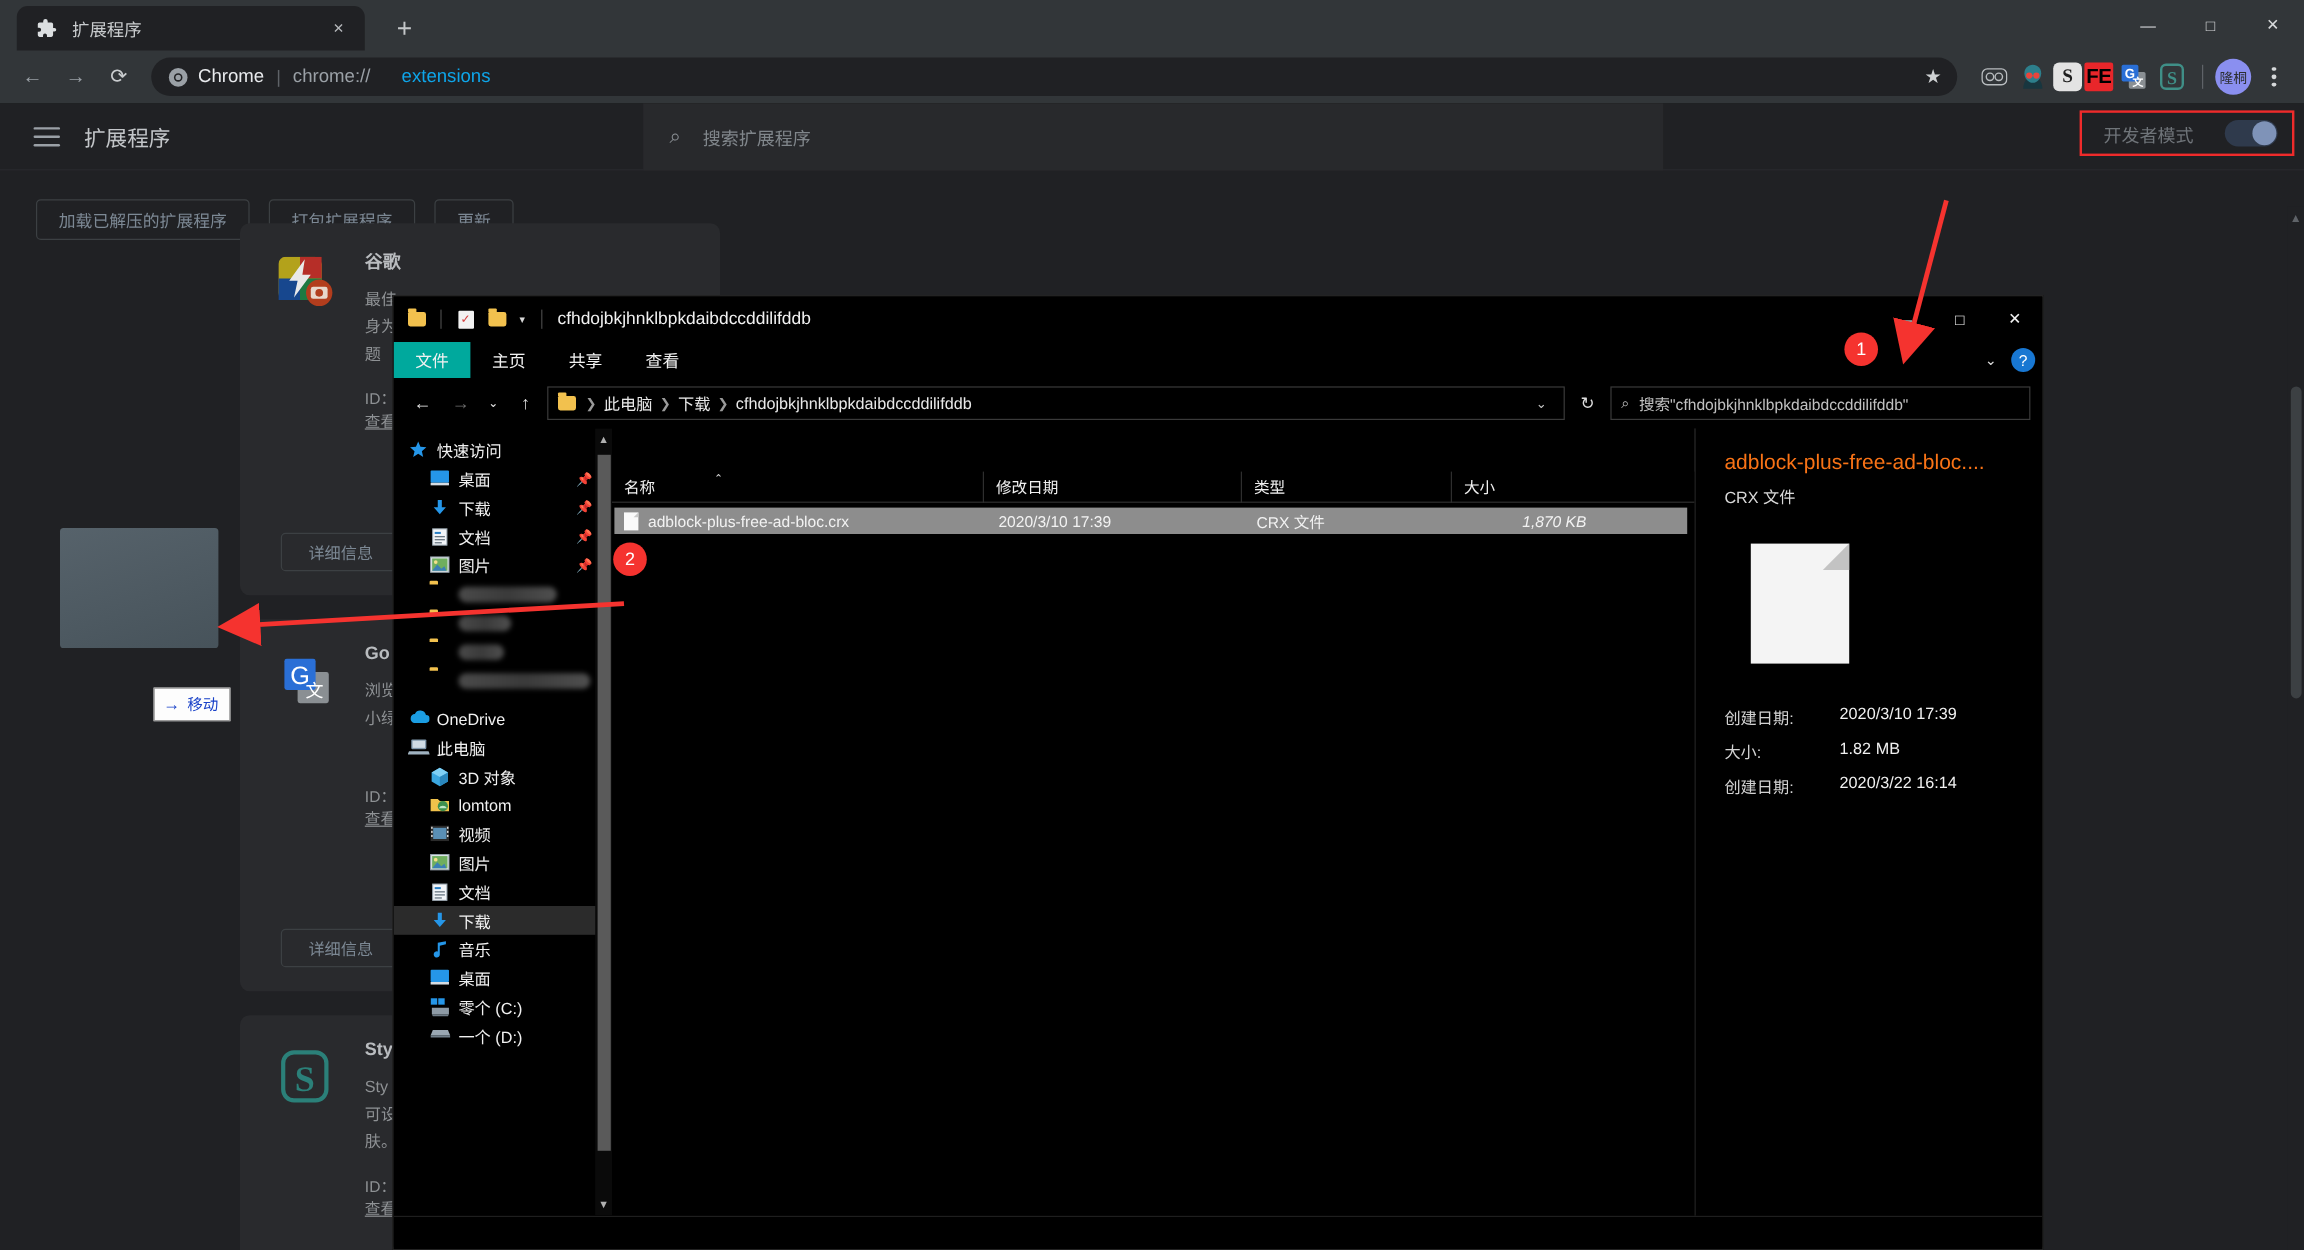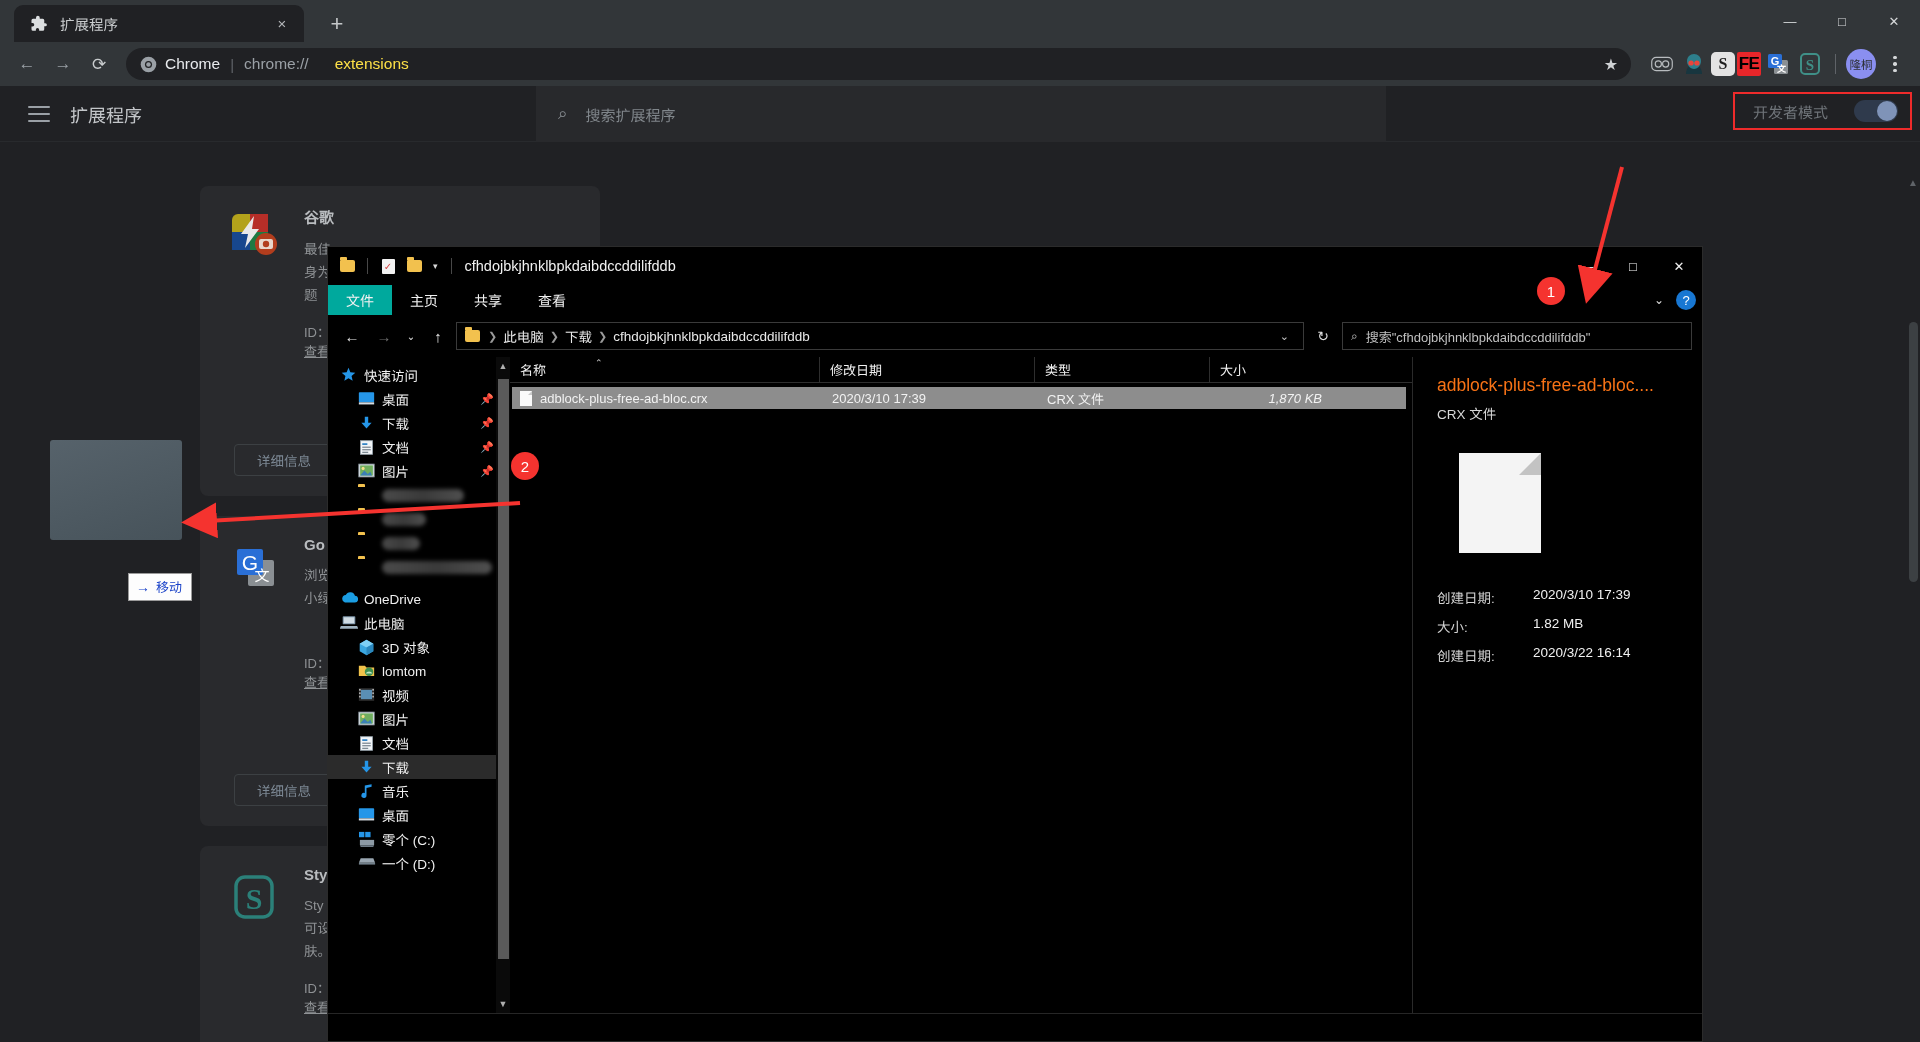--- a/index.html
+++ b/index.html
@@ -63,21 +63,21 @@
   .omnibox {
     flex: 1 1 auto; height: 32px; margin: 0 8px 0 8px;
     background: #202124; border-radius: 16px;
     display: flex; align-items: center; padding: 0 6px 0 14px; gap: 9px;
   }
   .chrome-badge { display: flex; align-items: center; gap: 8px; }
   .chrome-logo-sm { width: 17px; height: 17px; border-radius: 50%; position: relative; }
   .omni-brand { color: #e8eaed; font-size: 15.5px; }
   .omni-sep { color: #5f6368; font-size: 15px; margin: 0 1px; }
   .omni-url { color: #9aa0a6; font-size: 15.5px; }
-  .omni-url b { color: #fde047; font-weight: 400; padding-left: 26px; }
+  .omni-url b { color: #0ea5e9; font-weight: 400; padding-left: 26px; }
   .omni-spacer { flex: 1 1 auto; }
   .star-btn {
     width: 28px; height: 28px; display: flex; align-items: center;
     justify-content: center; color: #cfd2d4; font-size: 17px;
   }
   .ext-icons { display: flex; align-items: center; gap: 2px; padding-left: 6px; }
   .ext-icon {
     width: 30px; height: 30px; border-radius: 4px;
     display: flex; align-items: center; justify-content: center;
     font-size: 13px; font-weight: bold; position: relative;
@@ -308,21 +308,21 @@
   .sb-icon { width: 17px; height: 17px; flex: 0 0 17px; position: relative; }
   .pin {
     position: absolute; right: 16px; color: #b8b8b8; font-size: 11px;
   }
   .blur-text {
     height: 13px; border-radius: 7px;
     background: linear-gradient(90deg,#4a4a4a,#3a3a3a,#4f4f4f);
     filter: blur(2.2px);
   }
 
-  .ex-filelist { flex: 1 1 auto; background: #000; position: relative; }
+  .ex-filelist { flex: 1 1 auto; background: #000; position: relative; margin-top: 36px; }
   .fl-header {
     height: 26px; display: flex; align-items: center;
     border-bottom: 1px solid #2e2e2e; position: relative;
   }
   .fl-col {
     color: #f0f0f0; font-size: 13px; padding-left: 10px;
     border-right: 1px solid #2e2e2e; height: 26px; display: flex; align-items: center;
   }
   .sort-caret {
     position: absolute; left: 85px; top: 1px; color: #d0d0d0; font-size: 9px;
@@ -468,20 +468,25 @@
       <div class="ext-search">
         <span class="mag">⌕</span>
         <span class="ph">搜索扩展程序</span>
       </div>
       <div class="devmode-box">
         <span class="devmode-label">开发者模式</span>
         <span class="toggle"></span>
       </div>
     </div>
 
+    <div class="ext-actions">
+      <button class="ext-btn">加载已解压的扩展程序</button>
+      <button class="ext-btn">打包扩展程序</button>
+      <button class="ext-btn">更新</button>
+    </div>
 
     <div class="ext-cards">
 
       <div class="ext-card" style="left:0;top:0;">
         <div class="card-top">
           <div class="card-icon">
             <svg width="48" height="48" viewBox="0 0 48 48">
               <rect x="0" y="0" width="36" height="36" rx="6" fill="#b3a21b"></rect>
               <path d="M18 0h18v18H18z" fill="#b62e28"></path>
               <path d="M0 18h18v18H0z" fill="#17478e"></path>

